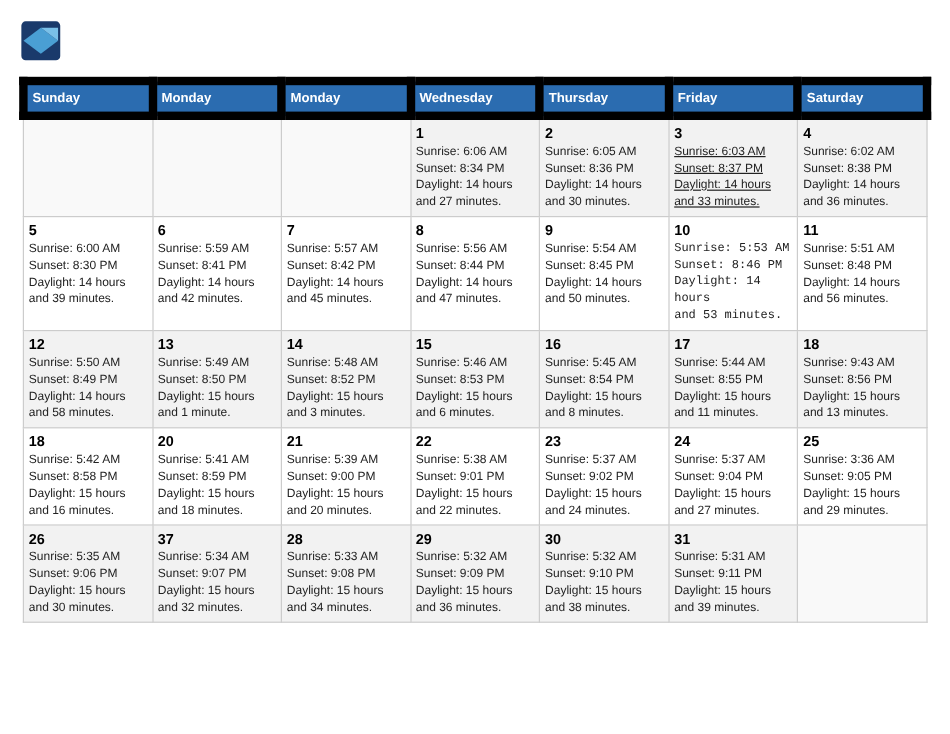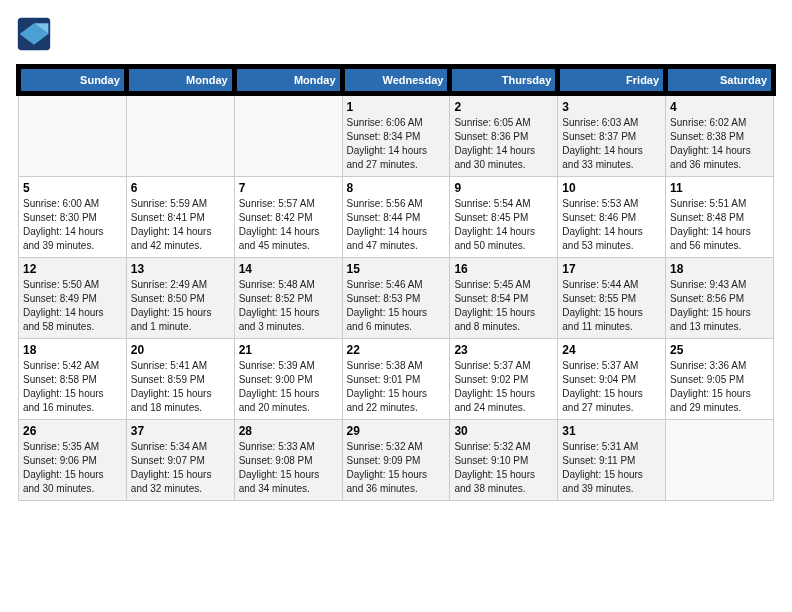--- a/index.html
+++ b/index.html
@@ -45,23 +45,23 @@
     }
     table {
       width: 100%;
       border-collapse: collapse;
       font-size: 11px;
     }
     thead tr th {
       background-color: #2b6cb0;
       color: #fff;
       padding: 5px 4px;
-      text-align: right;
+      text-align: left;
       font-weight: bold;
-      border: 5px solid #000000;
+      border: 7px solid #000000;
     }
     tbody tr td {
       vertical-align: top;
       padding: 4px;
       border: 1px solid #ccc;
       width: 108px;
       min-height: 80px;
     }
     tbody tr:nth-child(odd) {
       background-color: #f2f2f2;
@@ -131,21 +131,21 @@
         </td>
         <td>
           <span class="day-num">2</span>
           <div class="day-info" style="white-space: pre-line;">Sunrise: 6:05 AM
 Sunset: 8:36 PM
 Daylight: 14 hours
 and 30 minutes.</div>
         </td>
         <td>
           <span class="day-num">3</span>
-          <div class="day-info" style="white-space: pre-line;">Sunrise: 6:03 AM
+          <div class="day-info" style="white-space: pre-line; text-decoration: underline;">Sunrise: 6:03 AM
 Sunset: 8:37 PM
 Daylight: 14 hours
 and 33 minutes.</div>
         </td>
         <td>
           <span class="day-num">4</span>
           <div class="day-info" style="white-space: pre-line;">Sunrise: 6:02 AM
 Sunset: 8:38 PM
 Daylight: 14 hours
 and 36 minutes.</div>
@@ -182,21 +182,21 @@
         </td>
         <td>
           <span class="day-num">9</span>
           <div class="day-info" style="white-space: pre-line;">Sunrise: 5:54 AM
 Sunset: 8:45 PM
 Daylight: 14 hours
 and 50 minutes.</div>
         </td>
         <td>
           <span class="day-num">10</span>
-          <div class="day-info" style="white-space: pre-line;">Sunrise: 5:53 AM
+          <div class="day-info" style="white-space: pre-line; font-family: Liberation Mono, monospace;">Sunrise: 5:53 AM
 Sunset: 8:46 PM
 Daylight: 14 hours
 and 53 minutes.</div>
         </td>
         <td>
           <span class="day-num">11</span>
           <div class="day-info" style="white-space: pre-line;">Sunrise: 5:51 AM
 Sunset: 8:48 PM
 Daylight: 14 hours
 and 56 minutes.</div>
@@ -205,21 +205,21 @@
       <tr>
         <td>
           <span class="day-num">12</span>
           <div class="day-info" style="white-space: pre-line;">Sunrise: 5:50 AM
 Sunset: 8:49 PM
 Daylight: 14 hours
 and 58 minutes.</div>
         </td>
         <td>
           <span class="day-num">13</span>
-          <div class="day-info" style="white-space: pre-line;">Sunrise: 2:49 AM
+          <div class="day-info" style="white-space: pre-line;">Sunrise: 5:49 AM
 Sunset: 8:50 PM
 Daylight: 15 hours
 and 1 minute.</div>
         </td>
         <td>
           <span class="day-num">14</span>
           <div class="day-info" style="white-space: pre-line;">Sunrise: 5:48 AM
 Sunset: 8:52 PM
 Daylight: 15 hours
 and 3 minutes.</div>

